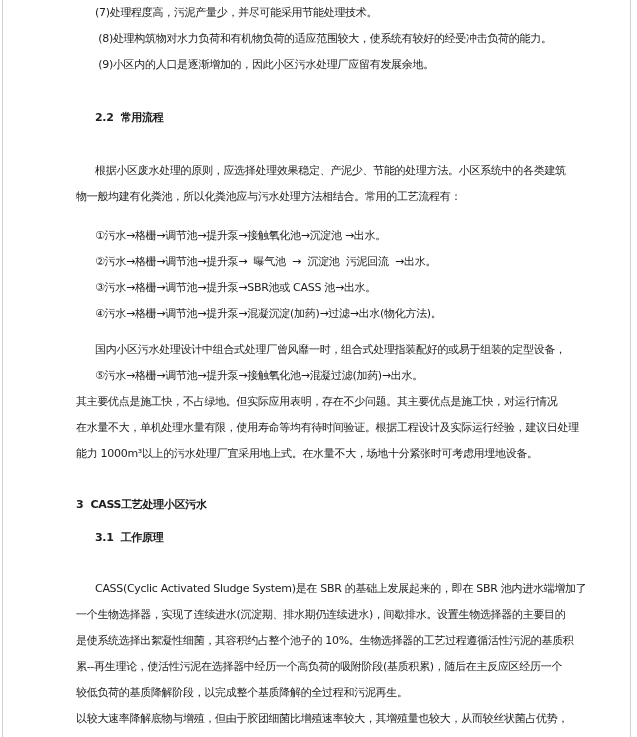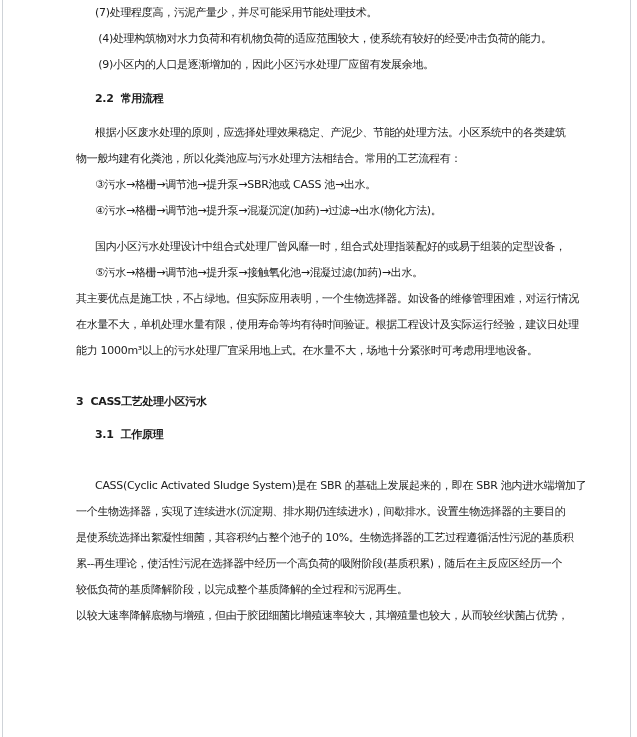--- a/index.html
+++ b/index.html
@@ -27,47 +27,49 @@
     font-size:11px;
     line-height:26px;
     color:#1c1c1c;
     white-space:pre;
     letter-spacing:-0.3px;
   }
   .ind{padding-left:19px;}
   .heading{font-weight:600;}
   .heading-bold{font-weight:bold;}
   .mt-sm{margin-top:10px;}
-  .mt-12{margin-top:8px;}
+  .mt-12{margin-top:27px;}
   .mt-13{margin-top:13px;}
   .mt-11{margin-top:25px;}
   .mt-17{margin-top:7px;}
 </style>
 </head>
 <body>
 
 <div class="page">
   <div class="edge edge-left"></div>
   <div class="edge edge-right"></div>
 
   <div class="line ind">(7)处理程度高，污泥产量少，并尽可能采用节能处理技术。</div>
-  <div class="line ind"> (4)处理构筑物对水力负荷和有机物负荷的适应范围较大，使系统有较好的经受冲击负荷的能力。</div>
+  <div class="line ind"> (8)处理构筑物对水力负荷和有机物负荷的适应范围较大，使系统有较好的经受冲击负荷的能力。</div>
   <div class="line ind"> (9)小区内的人口是逐渐增加的，因此小区污水处理厂应留有发展余地。</div>
 
   <div class="line ind heading mt-12">2.2  常用流程</div>
 
   <div class="line ind mt-12">根据小区废水处理的原则，应选择处理效果稳定、产泥少、节能的处理方法。小区系统中的各类建筑</div>
   <div class="line">物一般均建有化粪池，所以化粪池应与污水处理方法相结合。常用的工艺流程有：</div>
 
+  <div class="line ind mt-13">①污水→格栅→调节池→提升泵→接触氧化池→沉淀池 →出水。</div>
+  <div class="line ind">②污水→格栅→调节池→提升泵→  曝气池  →  沉淀池  污泥回流  →出水。</div>
   <div class="line ind">③污水→格栅→调节池→提升泵→SBR池或 CASS 池→出水。</div>
   <div class="line ind">④污水→格栅→调节池→提升泵→混凝沉淀(加药)→过滤→出水(物化方法)。</div>
   <div class="line ind mt-sm">国内小区污水处理设计中组合式处理厂曾风靡一时，组合式处理指装配好的或易于组装的定型设备，</div>
 
   <div class="line ind">⑤污水→格栅→调节池→提升泵→接触氧化池→混凝过滤(加药)→出水。</div>
-  <div class="line">其主要优点是施工快，不占绿地。但实际应用表明，一个生物选择器。如设备的维修管理困难，对运行情况</div>
+  <div class="line">其主要优点是施工快，不占绿地。但实际应用表明，存在不少问题。其主要优点是施工快，对运行情况</div>
   <div class="line">在水量不大，单机处理水量有限，使用寿命等均有待时间验证。根据工程设计及实际运行经验，建议日处理</div>
   <div class="line">能力 1000m³以上的污水处理厂宜采用地上式。在水量不大，场地十分紧张时可考虑用埋地设备。</div>
 
   <div class="line heading-bold mt-11">3  CASS工艺处理小区污水</div>
   <div class="line ind heading mt-17">3.1  工作原理</div>
 
   <div class="line ind mt-11">CASS(Cyclic Activated Sludge System)是在 SBR 的基础上发展起来的，即在 SBR 池内进水端增加了</div>
   <div class="line">一个生物选择器，实现了连续进水(沉淀期、排水期仍连续进水)，间歇排水。设置生物选择器的主要目的</div>
   <div class="line">是使系统选择出絮凝性细菌，其容积约占整个池子的 10%。生物选择器的工艺过程遵循活性污泥的基质积</div>
   <div class="line">累--再生理论，使活性污泥在选择器中经历一个高负荷的吸附阶段(基质积累)，随后在主反应区经历一个</div>

